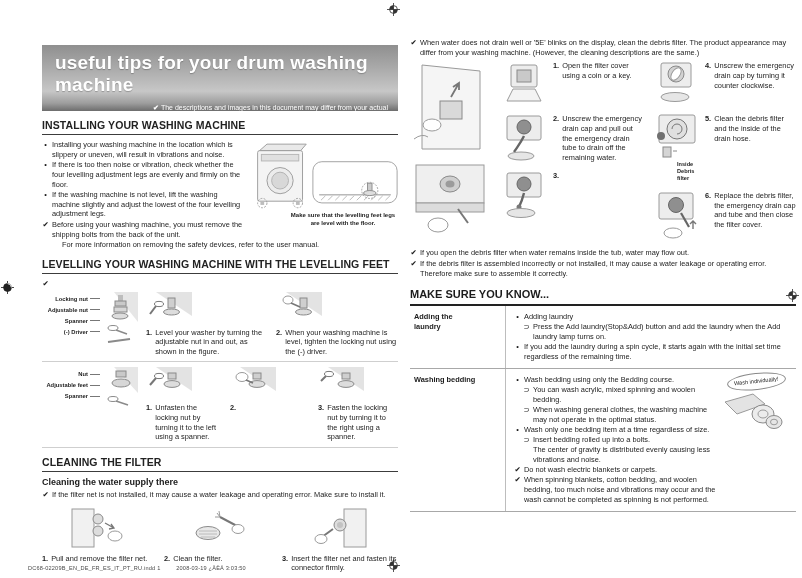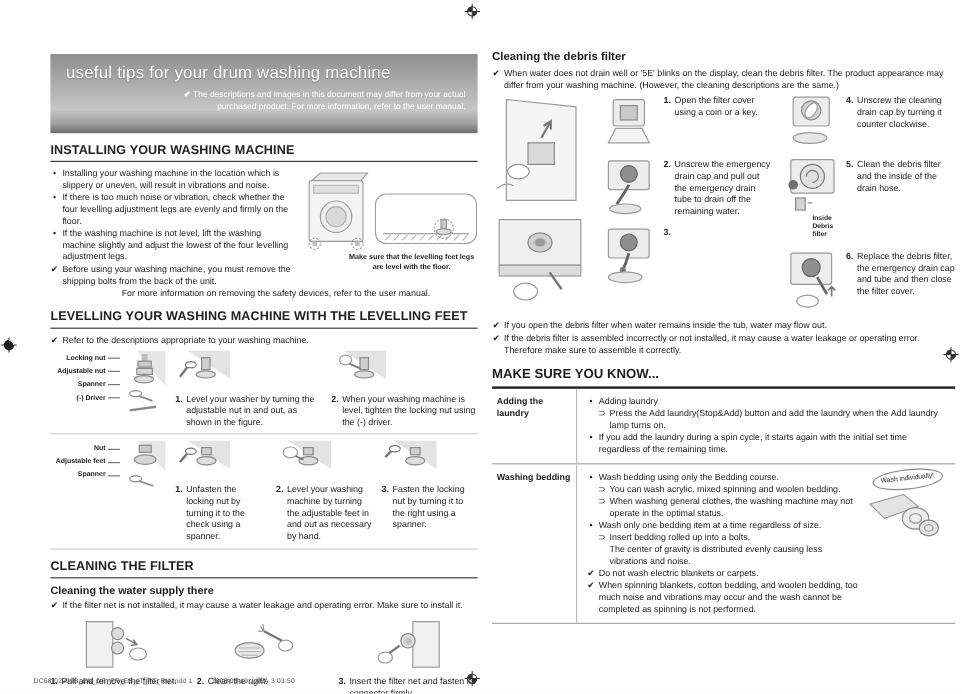--- a/index.html
+++ b/index.html
@@ -7,31 +7,31 @@
        font-family:"Liberation Sans",sans-serif;color:#1c1c1c;overflow:hidden;}
   .page-frame{position:absolute;inset:0;outline:1px solid #ececec;}
   
   .regmark{position:absolute;width:13px;height:13px;}
   
   .col-left{position:absolute;left:42px;top:45px;width:356px;}
   .col-right{position:absolute;left:410px;top:38px;width:386px;}
   
   .banner{height:66px;box-sizing:border-box;padding:7px 10px 0 13px;color:#fff;
           background:linear-gradient(180deg,#8f8f8f 0%,#aaaaaa 35%,#c7c7c7 70%,#9e9e9e 88%,#6d6d6d 100%);}
-  .banner-title{font-size:14px;font-weight:normal;letter-spacing:.2px;text-shadow:0 1px 1px rgba(0,0,0,.25);}
+  .banner-title{font-size:19px;font-weight:bold;letter-spacing:.2px;text-shadow:0 1px 1px rgba(0,0,0,.25);}
   .banner-note{font-size:7px;line-height:1.45;text-align:right;margin-top:7px;margin-left:70px;}
   .banner-note .m{font-weight:bold;margin-right:2px;}
   
   .sec-h{font-size:10.5px;font-weight:bold;letter-spacing:.1px;color:#222;
          border-bottom:1.5px solid #3c3c3c;padding-bottom:3px;margin:8px 0 5px 0;}
   .sub-h{font-size:9px;font-weight:bold;margin:4px 0 3px 0;}
   .small{font-size:7.4px;line-height:1.3;}
   .bullet-row{display:flex;gap:3px;margin-bottom:1px;}
   .bullet-row .m{flex:0 0 7px;text-align:center;}
-  .indent{margin-left:10px;justify-content:center;}
+  .indent{margin-left:10px;}
   .divider{border-top:1px solid #cfcfcf;margin:5px 0;}
   
   .install-flex{display:flex;gap:6px;}
   .install-text{flex:1;}
   .install-il{flex:0 0 146px;display:flex;flex-direction:column;align-items:center;}
   .install-pics{display:flex;align-items:flex-end;gap:2px;}
   .il-cap{font-size:6px;font-weight:bold;text-align:center;line-height:1.35;margin-top:1px;width:110px;margin-left:auto;}
   
   .lv-row{display:flex;gap:8px;margin-top:3px;align-items:flex-start;}
   .lv-labels{flex:0 0 96px;display:flex;gap:2px;align-items:flex-start;}
@@ -48,21 +48,21 @@
   
   .debris-grid{display:flex;gap:7px;margin-top:4px;}
   .debris-bigcol{flex:0 0 82px;display:flex;flex-direction:column;gap:6px;}
   .dcol{flex:1;display:flex;flex-direction:column;gap:9px;}
   .dstep{display:flex;gap:4px;}
   .dstep .dimg{flex:0 0 50px;}
   .inside-label{white-space:pre-line;font-size:5.6px;font-weight:bold;line-height:1.25;margin-top:1px;margin-left:26px;}
   
   .know-h{font-size:11px;font-weight:bold;margin:10px 0 4px 0;}
   .know-table{border-top:2px solid #222;}
-  .know-row{display:flex;border-bottom:1px solid #a8a8a8;}
+  .know-row{display:flex;border-bottom:1px solid #a8a8a8;gap:25px;}
   .know-label{flex:0 0 62px;padding:6px 4px;font-weight:bold;font-size:7.4px;line-height:1.3;}
   .know-body{flex:1;border-left:1px solid #bdbdbd;padding:6px 6px 6px 8px;font-size:7.4px;line-height:1.35;position:relative;}
   .kline{display:flex;gap:3px;}
   .kline .m{flex:0 0 7px;text-align:center;}
   .kline.sub{margin-left:9px;}
   .kline.cont{margin-left:19px;}
   .pad-right{padding-right:80px;}
   .bedding-il{position:absolute;right:3px;top:4px;width:74px;text-align:center;}
   .bubble{display:inline-block;background:#fff;border:1px solid #8a8a8a;border-radius:50%;
           font-size:5.6px;line-height:1.2;padding:4px 6px;transform:rotate(-6deg);margin-bottom:-4px;}
@@ -120,21 +120,21 @@
   <div>
     <div class="sec-h">INSTALLING YOUR WASHING MACHINE</div>
     <div class="install-flex">
       <div class="install-text small">
         <div class="bullet-row">
             <span class="m">•</span>
             <span>Installing your washing machine in the location which is slippery or uneven, will result in vibrations and noise.</span>
           </div>
         <div class="bullet-row">
             <span class="m">•</span>
-            <span>If there is too much noise or vibration, check whether the four levelling adjustment legs are evenly and firmly on the floor.</span>
+            <span>If there is too then noise or vibration, check whether the four levelling adjustment legs are evenly and firmly on the floor.</span>
           </div>
         <div class="bullet-row">
             <span class="m">•</span>
             <span>If the washing machine is not level, lift the washing machine slightly and adjust the lowest of the four levelling adjustment legs.</span>
           </div>
         <div class="bullet-row">
             <span class="m">✔</span>
             <span>Before using your washing machine, you must remove the shipping bolts from the back of the unit.</span>
           </div>
       </div>
@@ -166,21 +166,20 @@
     <div class="bullet-row small indent">
         <span class="m"></span>
         <span>For more information on removing the safety devices, refer to the user manual.</span>
       </div>
   </div>
 
   <div>
     <div class="sec-h">LEVELLING YOUR WASHING MACHINE WITH THE LEVELLING FEET</div>
     <div class="bullet-row small">
         <span class="m">✔</span>
-        <span>Refer to the descriptions appropriate to your washing machine.</span>
       </div>
 
     <div class="lv-row">
       <div class="lv-labels">
         <div class="lv-label-col">
           <div class="lv-label">
               <span>Locking nut</span>
               <span class="dash"></span>
             </div>
           <div class="lv-label">
@@ -264,34 +263,33 @@
       <div class="lv-step" style="flex:0 0 76px;">
         <svg width="46" height="34" viewBox="0 0 46 34">
           <polygon points="10,0 46,0 46,24" fill="#e3e3e3"></polygon>
           <rect x="22" y="6" width="8" height="6" fill="#cfcfcf" stroke="#8a8a8a"></rect>
           <ellipse cx="26" cy="17" rx="8" ry="3.4" fill="#dddddd" stroke="#8a8a8a"></ellipse>
           <ellipse cx="13" cy="9" rx="4.5" ry="2.6" fill="none" stroke="#777"></ellipse>
           <line x1="4" y1="18" x2="10" y2="11" stroke="#777" stroke-width="2"></line>
         </svg>
         <div class="step-line">
             <span class="n">1.</span>
-            <span>Unfasten the locking nut by turning it to the check using a spanner.</span>
+            <span>Unfasten the locking nut by turning it to the left using a spanner.</span>
           </div>
       </div>
       <div class="lv-step" style="flex:0 0 80px;">
         <svg width="46" height="34" viewBox="0 0 46 34">
           <polygon points="10,0 46,0 46,24" fill="#e3e3e3"></polygon>
           <ellipse cx="27" cy="17" rx="8" ry="3.4" fill="#dddddd" stroke="#8a8a8a"></ellipse>
           <rect x="23" y="6" width="8" height="6" fill="#cfcfcf" stroke="#8a8a8a"></rect>
           <ellipse cx="12" cy="10" rx="6" ry="4.5" fill="#fff" stroke="#9a9a9a"></ellipse>
           <line x1="16" y1="13" x2="23" y2="16" stroke="#777" stroke-width="1.5"></line>
         </svg>
         <div class="step-line">
             <span class="n">2.</span>
-            <span>Level your washing machine by turning the adjustable feet in and out as necessary by hand.</span>
           </div>
       </div>
       <div class="lv-step" style="flex:1;">
         <svg width="46" height="34" viewBox="0 0 46 34">
           <polygon points="10,0 46,0 46,24" fill="#e3e3e3"></polygon>
           <rect x="24" y="6" width="8" height="6" fill="#cfcfcf" stroke="#8a8a8a"></rect>
           <ellipse cx="28" cy="17" rx="8" ry="3.4" fill="#dddddd" stroke="#8a8a8a"></ellipse>
           <ellipse cx="11" cy="7" rx="4.5" ry="2.6" fill="none" stroke="#777"></ellipse>
           <line x1="3" y1="14" x2="8" y2="9" stroke="#777" stroke-width="2"></line>
         </svg>
@@ -329,21 +327,21 @@
       <div class="cf-step" style="flex:0 0 108px;">
         <svg width="56" height="46" viewBox="0 0 56 46">
           <ellipse cx="18" cy="28" rx="12" ry="6.5" fill="#e8e8e8" stroke="#8a8a8a"></ellipse>
           <path d="M9 26 h18 M9 29 h18 M11 32 h14" stroke="#b0b0b0" stroke-width=".8"></path>
           <path d="M30 12 l17 9" stroke="#777" stroke-width="2"></path>
           <path d="M30 12 l-3 -4 m3 4 l-5 0 m5 0 l-1 -6" stroke="#999" stroke-width="1"></path>
           <ellipse cx="48" cy="24" rx="6" ry="4.5" fill="#fff" stroke="#9a9a9a"></ellipse>
         </svg>
         <div class="step-line">
             <span class="n">2.</span>
-            <span>Clean the right.</span>
+            <span>Clean the filter.</span>
           </div>
       </div>
       <div class="cf-step" style="flex:1;">
         <svg width="56" height="46" viewBox="0 0 56 46">
           <rect x="32" y="4" width="22" height="38" fill="#f1f1f1" stroke="#9a9a9a"></rect>
           <circle cx="28" cy="20" r="6" fill="#dddddd" stroke="#8a8a8a"></circle>
           <circle cx="28" cy="20" r="3" fill="#c3c3c3"></circle>
           <line x1="10" y1="32" x2="21" y2="24" stroke="#777" stroke-width="2"></line>
           <ellipse cx="9" cy="34" rx="6" ry="4.5" fill="#fff" stroke="#9a9a9a"></ellipse>
         </svg>
@@ -352,21 +350,20 @@
             <span>Insert the filter net and fasten its connector firmly.</span>
           </div>
       </div>
     </div>
   </div>
 </div>
 
 <div class="col-right">
 
   <div>
-    <div class="sub-h" style="font-size:9.5px;">Cleaning the debris filter</div>
     <div class="bullet-row small">
         <span class="m">✔</span>
         <span>When water does not drain well or '5E' blinks on the display, clean the debris filter. The product appearance may differ from your washing machine. (However, the cleaning descriptions are the same.)</span>
       </div>
 
     <div class="debris-grid">
       <div class="debris-bigcol">
         <svg width="80" height="92" viewBox="0 0 80 92">
           <polygon points="12,4 70,10 70,88 12,88" fill="#f5f5f5" stroke="#9a9a9a"></polygon>
           <rect x="30" y="40" width="22" height="18" fill="#d9d9d9" stroke="#8a8a8a"></rect>
@@ -426,21 +423,21 @@
         <div class="dstep">
           <svg class="dimg" width="50" height="44" viewBox="0 0 50 44">
             <rect x="10" y="2" width="30" height="24" rx="2" fill="#ededed" stroke="#9a9a9a"></rect>
             <circle cx="25" cy="13" r="8" fill="#d2d2d2" stroke="#8a8a8a"></circle>
             <circle cx="25" cy="13" r="3.5" fill="#8f8f8f"></circle>
             <ellipse cx="25" cy="13" rx="4" ry="7" transform="rotate(35 25 13)" fill="#fff" stroke="#9a9a9a"></ellipse>
             <ellipse cx="24" cy="36" rx="14" ry="4.5" fill="#e6e6e6" stroke="#9a9a9a"></ellipse>
           </svg>
           <div class="step-line">
               <span class="n">4.</span>
-              <span>Unscrew the cleaning drain cap by turning it counter clockwise.</span>
+              <span>Unscrew the emergency drain cap by turning it counter clockwise.</span>
             </div>
         </div>
         <div class="dstep">
           <div>
             <svg class="dimg" width="50" height="46" viewBox="0 0 50 46">
               <rect x="8" y="1" width="36" height="28" rx="2" fill="#ededed" stroke="#9a9a9a"></rect>
               <circle cx="26" cy="15" r="10" fill="#e0e0e0" stroke="#777"></circle>
               <path d="M26 15 m-5 0 a5 5 0 1 1 5 5" stroke="#777" fill="none"></path>
               <circle cx="10" cy="22" r="4" fill="#707070"></circle>
               <rect x="12" y="33" width="8" height="10" fill="#d5d5d5" stroke="#8a8a8a"></rect>

